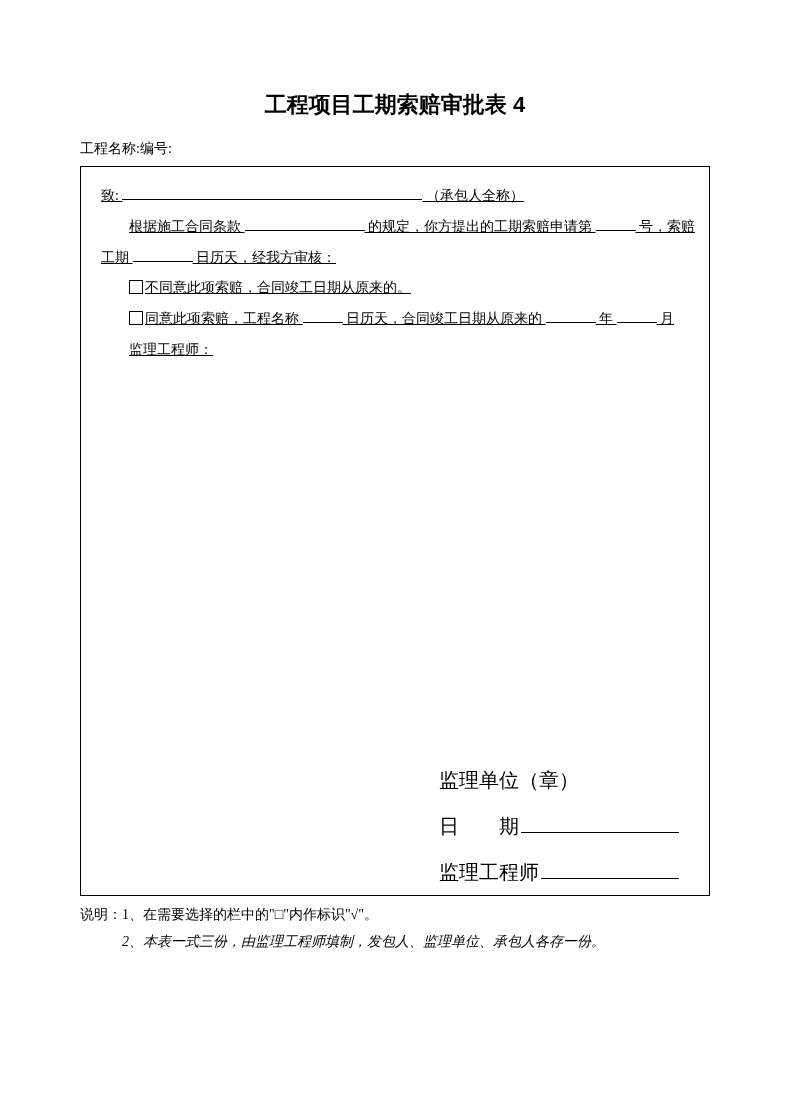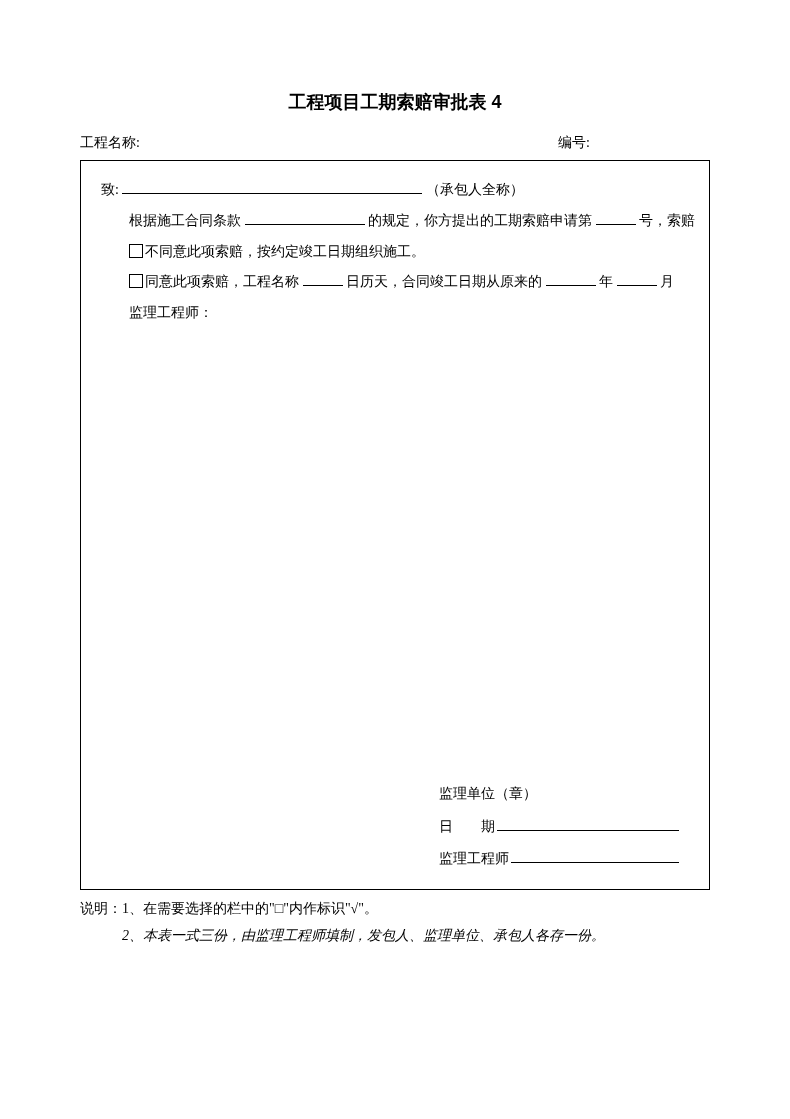--- a/index.html
+++ b/index.html
@@ -10,39 +10,40 @@
     color: #000;
     width: 790px;
     height: 1119px;
     position: relative;
   }
   .page {
     padding: 90px 80px 60px 80px;
   }
   .title {
     text-align: center;
-    font-size: 18px;
+    font-size: 22px;
     font-weight: bold;
     font-family: "SimHei", "黑体", sans-serif;
     margin-bottom: 20px;
   }
   .header-row {
     display: flex;
-    justify-content: space-between;
+    justify-content: flex-start;
     font-size: 14px;
     margin-bottom: 8px;
   }
   .header-left { }
   .header-right { padding-right: 120px; }
   .form-box {
     border: 1px solid #000;
     min-height: 730px;
     padding: 14px 12px 12px 20px;
     position: relative;
     line-height: 2.2;
+    text-decoration: underline;
   }
   .para {
     margin: 0;
   }
   .indent1 { text-indent: 0; }
   .indent2 { text-indent: 2em; }
   .blank {
     display: inline-block;
     border-bottom: 1px solid #000;
     min-width: 40px;
@@ -58,25 +59,25 @@
   .checkbox {
     display: inline-block;
     width: 14px;
     height: 14px;
     border: 1px solid #000;
     vertical-align: -2px;
     margin-right: 2px;
   }
   .sig-block {
     position: absolute;
-    bottom: 14px;
+    bottom: 0;
     right: 30px;
     width: 240px;
     line-height: 2.3;
-    font-size: 14px;
+    font-size: 20px;
   }
   .sig-row { display: flex; align-items: baseline; }
   .sig-label { white-space: nowrap; }
   .sig-line {
     flex: 1;
     border-bottom: 1px solid #000;
     margin-left: 2px;
     min-width: 80px;
     height: 1.1em;
   }
@@ -107,23 +108,28 @@
     </p>
 
     <p class="para indent2">
       <span>根据施工合同条款</span>
       <span class="blank w120"></span>
       <span>的规定，你方提出的工期索赔申请第</span>
       <span class="blank w40"></span>
       <span>号，索赔</span>
     </p>
 
+    <p class="para indent1">
+      <span>工期</span>
+      <span class="blank w60"></span>
+      <span>日历天，经我方审核：</span>
+    </p>
 
     <p class="para indent2">
-      <span class="checkbox"></span><span>不同意此项索赔，按约定竣工日期组织施工。</span>
+      <span class="checkbox"></span><span>不同意此项索赔，合同竣工日期从原来的。</span>
     </p>
 
     <p class="para indent2">
       <span class="checkbox"></span><span>同意此项索赔，工程名称</span>
       <span class="blank w40"></span>
       <span>日历天，合同竣工日期从原来的</span>
       <span class="blank w50"></span>
       <span>年</span>
       <span class="blank w40"></span>
       <span>月</span>

